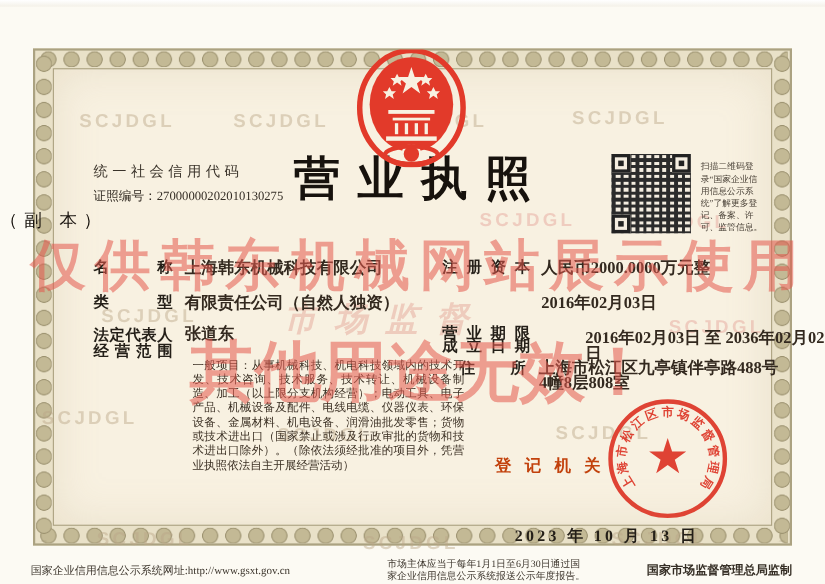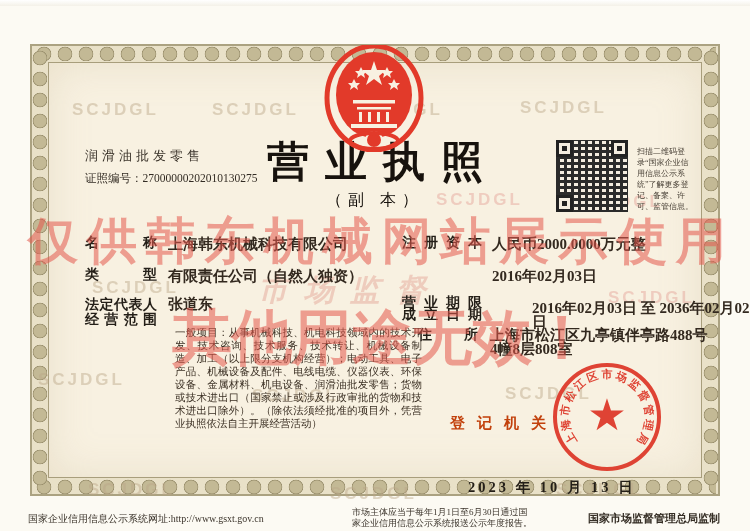--- a/index.html
+++ b/index.html
@@ -34,21 +34,21 @@
   .emblem { position:absolute; left:324px; top:45px; width:100px; height:107px; z-index:6; }
 
   
   .credit-block { position:absolute; left:85px; top:147px; z-index:3; color:#3a332a; }
   .credit-label { font-size:13px; letter-spacing:4px; }
   .credit-code { font-size:12.5px; font-weight:bold; margin-top:7px; letter-spacing:.5px; color:#2e2822; }
   .cert-no { font-size:11.5px; margin-top:6px; color:#332c24; }
 
   .title { position:absolute; left:0; right:0; top:134px; text-align:center; z-index:3;
            font-size:42px; font-weight:bold; letter-spacing:16px; text-indent:16px; color:#17120d; }
-  .subtitle { position:absolute; left:0; right:0; top:190px; text-align:center; z-index:3;
+  .subtitle { position:absolute; left:0; right:0; top:190px; text-align:left; z-index:3;
               font-size:16px; letter-spacing:6px; color:#17120d; }
 
   
   .qr { position:absolute; left:556px; top:140px; width:72px; height:72px; z-index:3; background:#f4ede0;
         background-image:repeating-linear-gradient(0deg,#2b2b2b 0 3px,transparent 3px 6px),
                          repeating-linear-gradient(90deg,#2b2b2b 0 3px,transparent 3px 7px);
         background-position:1px 1px; }
   .finder { position:absolute; width:17px; height:17px; border:3px solid #222; background:#f4ede0; }
   .finder::after { content:""; position:absolute; left:3px; top:3px; width:5px; height:5px; background:#222; }
   .f-tl{left:0;top:0;} .f-tr{right:0;top:0;} .f-bl{left:0;bottom:0;}
@@ -134,21 +134,21 @@
     <rect x="35" y="67" width="3" height="10" fill="#f8f1e1"></rect>
     <rect x="44" y="67" width="3" height="10" fill="#f8f1e1"></rect>
     <rect x="53" y="67" width="3" height="10" fill="#f8f1e1"></rect>
     <rect x="62" y="67" width="3" height="10" fill="#f8f1e1"></rect>
     <rect x="27" y="79" width="46" height="4" fill="#f8f1e1"></rect>
     <circle cx="50" cy="95" r="8" fill="#e23a2a" stroke="#f8f1e1" stroke-width="2"></circle>
     <ellipse cx="50" cy="96" rx="24" ry="8" fill="none" stroke="#e23a2a" stroke-width="4"></ellipse>
   </svg>
 
   <div class="credit-block">
-    <div class="credit-label">润滑油批发零售</div>
+    <div class="credit-label">统一社会信用代码</div>
     <div class="cert-no"><span>证照编号：</span><span>27000000202010130275</span></div>
   </div>
 
   <div class="title">营业执照</div>
   <div class="subtitle">（副  本）</div>
 
   <div class="qr">
     <div class="finder f-tl"></div>
     <div class="finder f-tr"></div>
     <div class="finder f-bl"></div>

